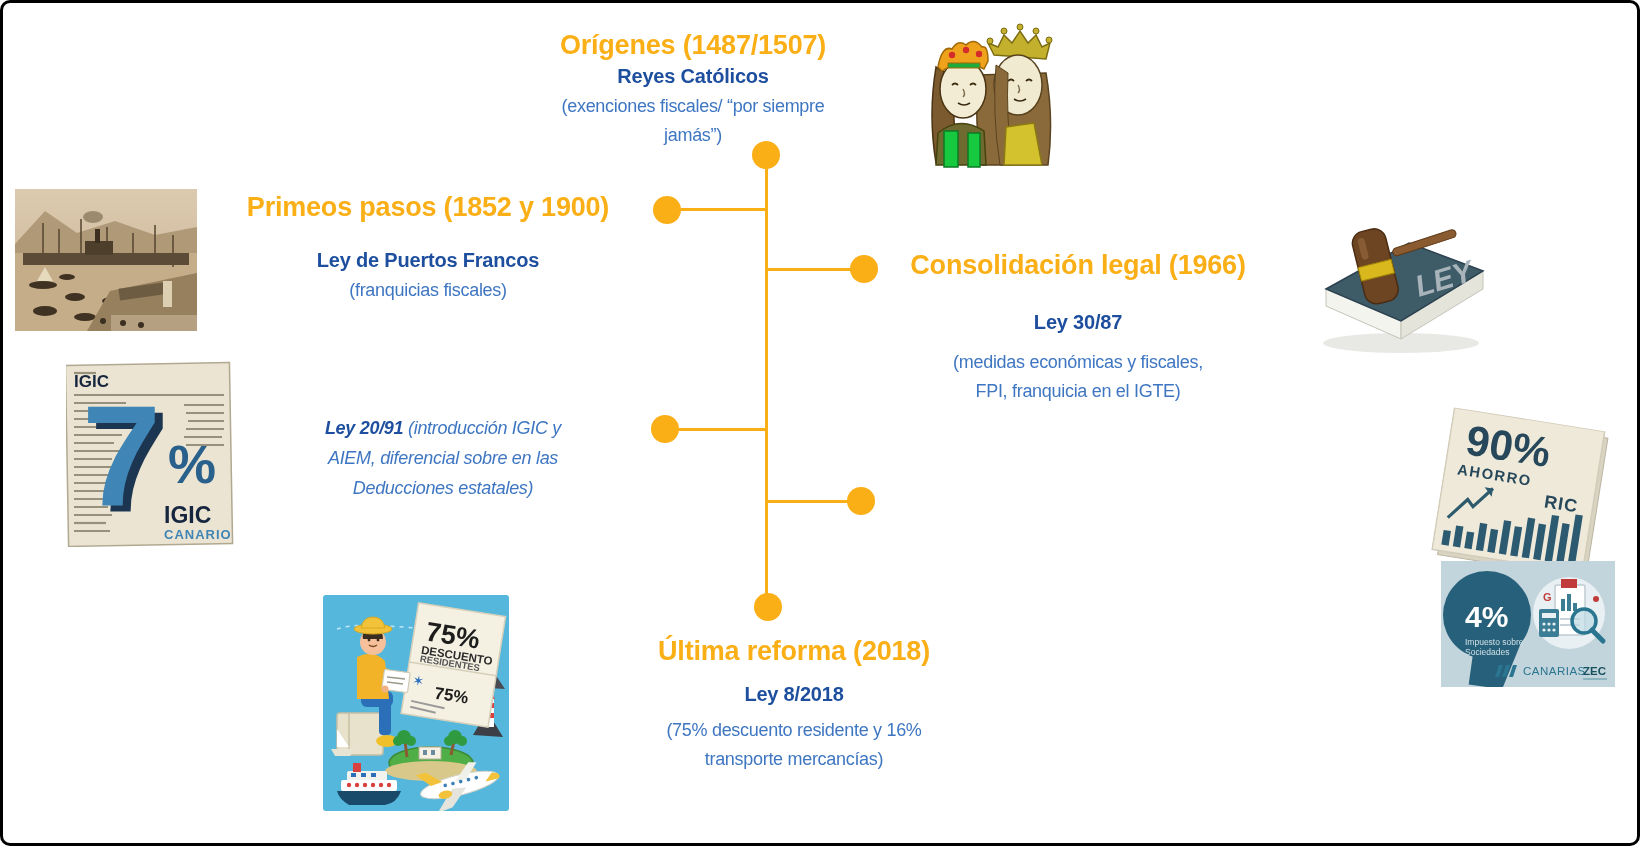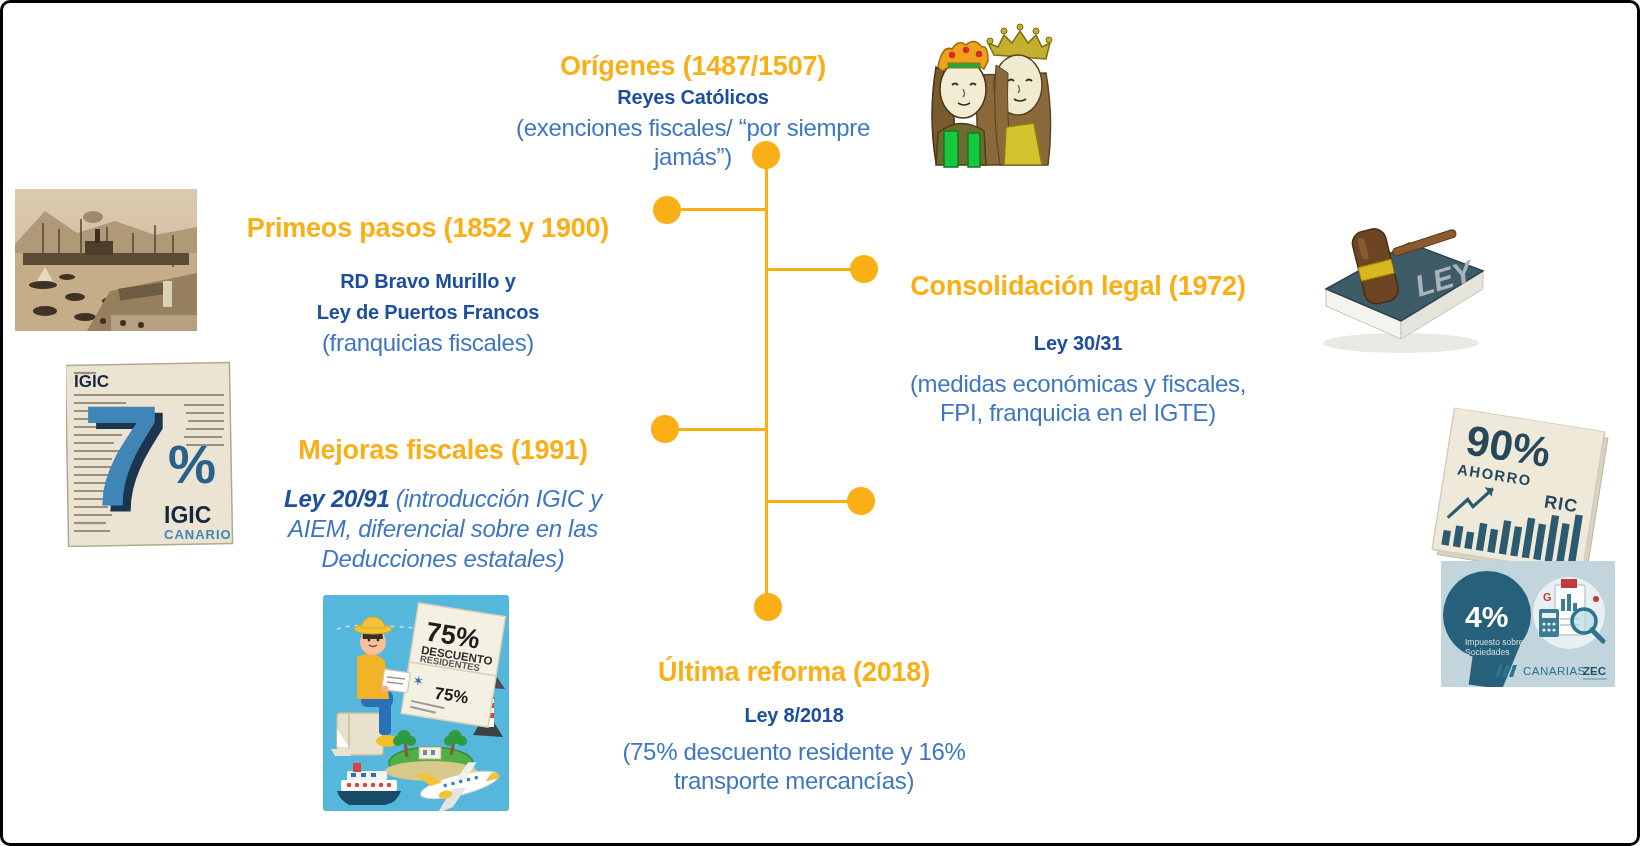--- a/index.html
+++ b/index.html
@@ -6,24 +6,24 @@
   html,body { background:#fff; }
   body { font-family:"Liberation Sans","DejaVu Sans",sans-serif; }
   .canvas {
     position:relative; width:1640px; height:846px; background:#fff;
     border:3px solid #000; border-radius:10px; overflow:hidden;
   }
   
   .tl-line { position:absolute; background:#FBAF17; }
   .tl-dot  { position:absolute; width:28px; height:28px; border-radius:50%; background:#FBAF17; }
   
-  .event { position:absolute; text-align:center;margin-top:21px; }
+  .event { position:absolute; text-align:center; }
   .ev-title { font-size:27px; font-weight:800; color:#FBAF17; line-height:32px; letter-spacing:-0.2px; }
   .ev-law   { font-size:20px; font-weight:800; color:#1D4F9E; line-height:31px; letter-spacing:-0.2px; }
-  .ev-desc  { font-size:24px; font-weight:400; color:#3E76C2; line-height:29px; letter-spacing:-0.3px; }
+  .ev-desc  { font-size:18px; font-weight:400; color:#3E76C2; line-height:29px; letter-spacing:-0.3px; }
   .law-inline { font-weight:800; color:#1D4F9E; }
   
   .art { position:absolute; }
   .art svg { display:block; width:100%; height:100%; }
   .tilt { transform:rotate(9deg); }
 </style>
 </head>
 <body>
 
 <div class="canvas">
@@ -46,37 +46,35 @@
     <div class="ev-law">Reyes Católicos</div>
     <div class="ev-desc">
       <div>(exenciones fiscales/ “por siempre</div>
       <div>jamás”)</div>
     </div>
   </div>
 
   <div class="event" style="left:190px; top:188px; width:470px;">
     <div class="ev-title" style="margin-bottom:22px;">Primeos pasos (1852 y 1900)</div>
     <div class="ev-law">
-      <div>RD Bravo Murillo y</div>
       <div>Ley de Puertos Francos</div>
     </div>
     <div class="ev-desc">(franquicias fiscales)</div>
   </div>
 
   <div class="event" style="left:845px; top:246px; width:460px;">
-    <div class="ev-title" style="margin-bottom:26px;">Consolidación legal (1972)</div>
-    <div class="ev-law" style="margin-bottom:10px;">Ley 30/31</div>
+    <div class="ev-title" style="margin-bottom:26px;">Consolidación legal (1966)</div>
+    <div class="ev-law" style="margin-bottom:10px;">Ley 30/87</div>
     <div class="ev-desc">
       <div>(medidas económicas y fiscales,</div>
       <div>FPI, franquicia en el IGTE)</div>
     </div>
   </div>
 
   <div class="event" style="left:200px; top:410px; width:480px;">
-    <div class="ev-title" style="margin-bottom:18px;">Mejoras fiscales (1991)</div>
     <div class="ev-desc" style="line-height:30px;font-style:italic;">
       <div><span class="law-inline">Ley 20/91</span><span> (introducción IGIC y</span></div>
       <div>AIEM, diferencial sobre en las</div>
       <div>Deducciones estatales)</div>
     </div>
   </div>
 
 
   <div class="event" style="left:536px; top:632px; width:510px;">
     <div class="ev-title" style="margin-bottom:12px;">Última reforma (2018)</div>

